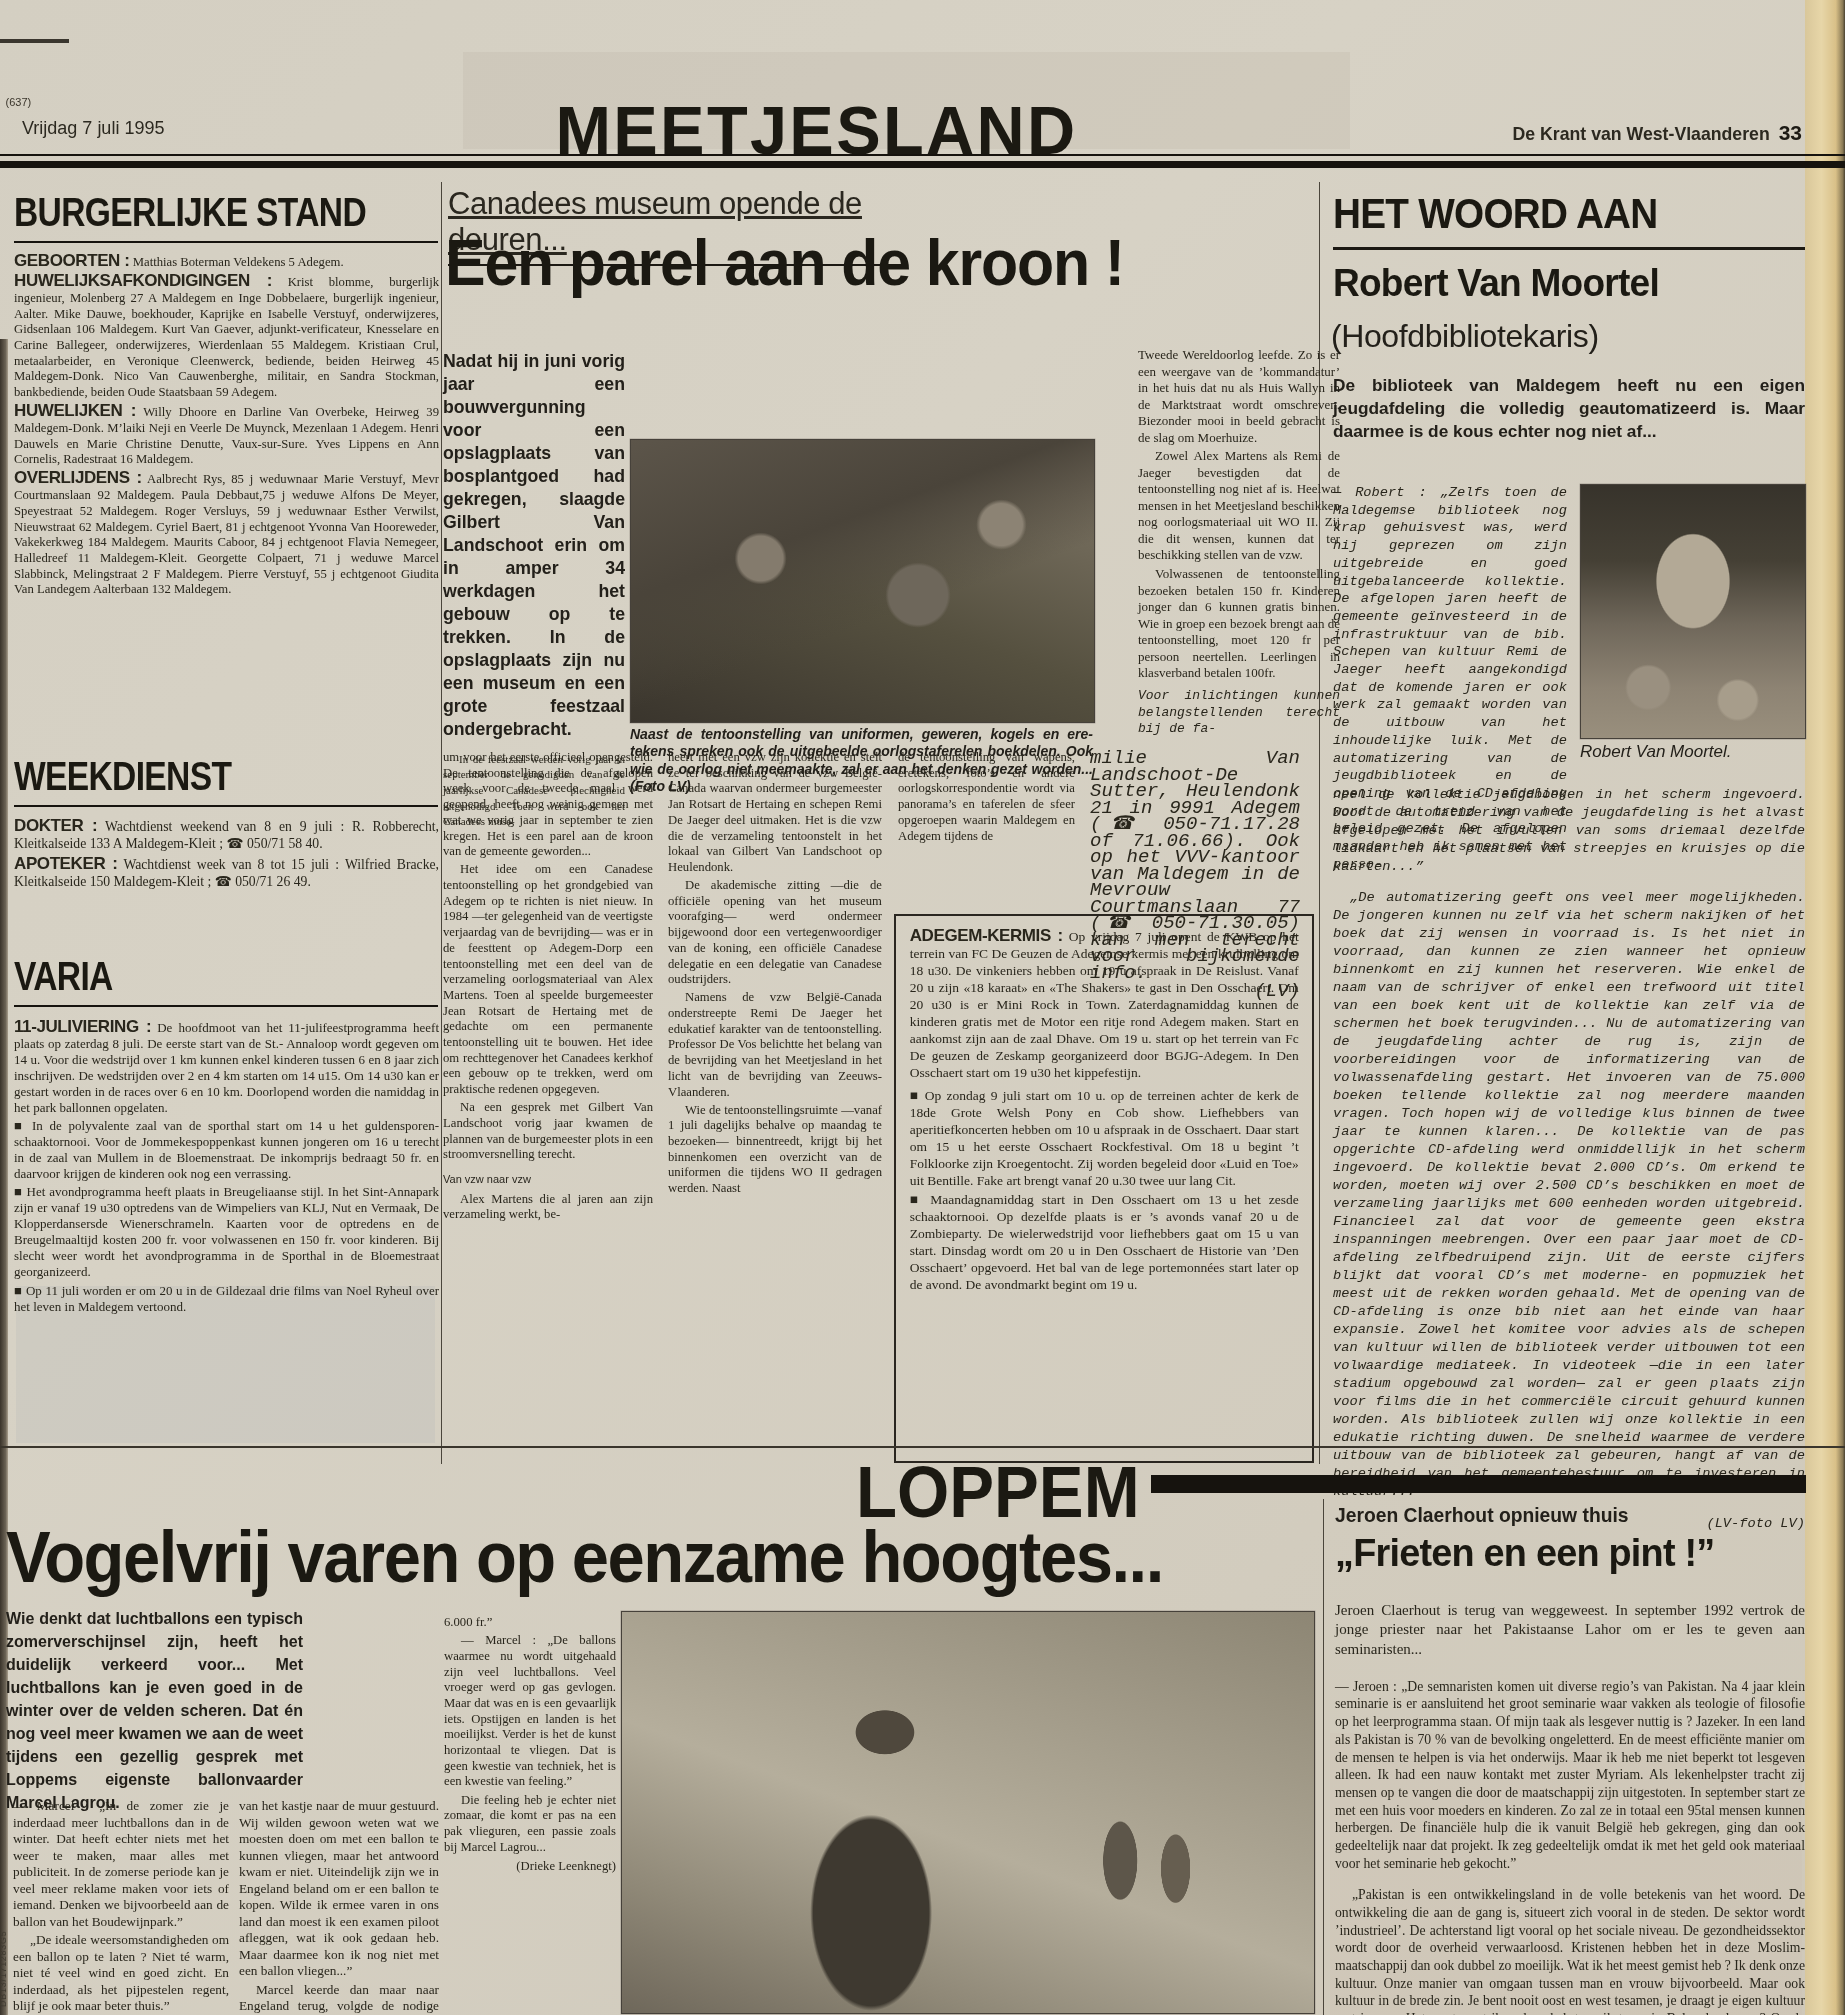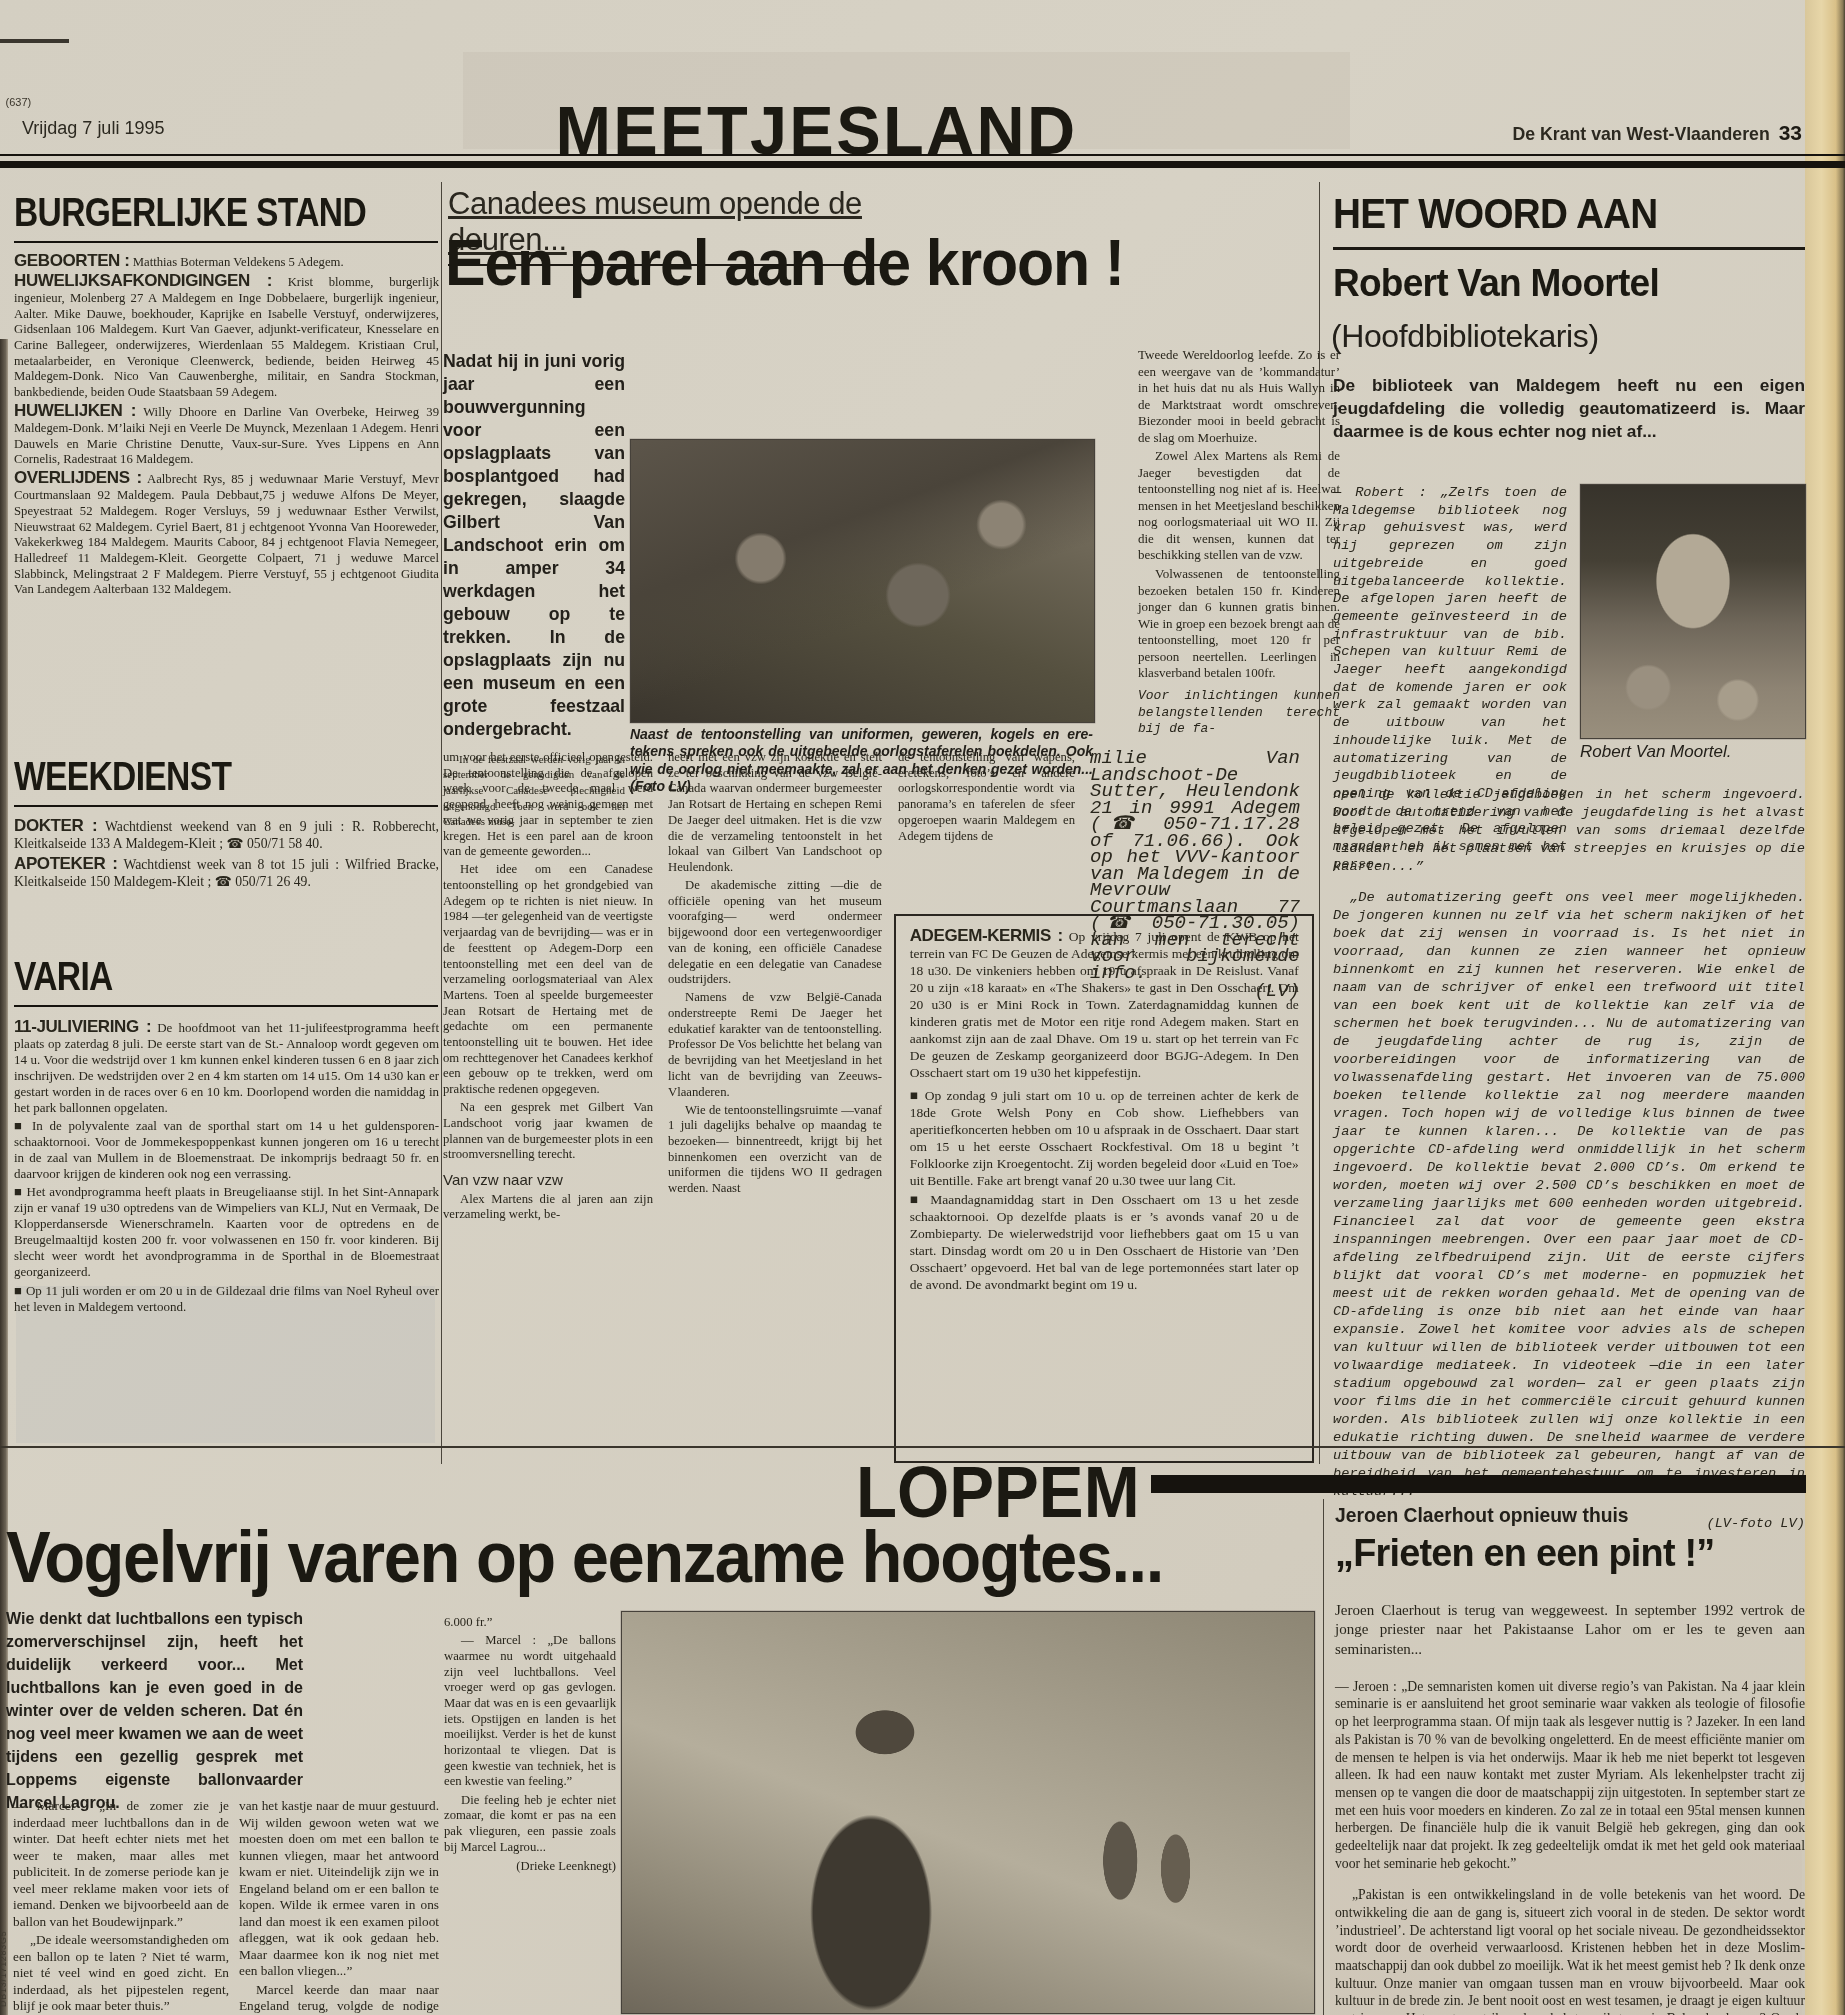--- a/index.html
+++ b/index.html
@@ -114,21 +114,21 @@
       </div>
     <p class="ital" style="margin-top:6.4px;">Voor inlichtingen kunnen belangstellenden terecht bij de fa-</p>
   </div>
 
   <div class="abs bodytext just para-indent" style="left:443px;top:750px;width:210px;">
     <div>
         <p class="">um voor het eerste officieel opengesteld. De tentoonstelling die de afgelopen week voor de tweede maal werd geopend, heeft nog weinig gemeen met wat we vorig jaar in september te zien kregen. Het is een parel aan de kroon van de gemeente geworden...</p>
         <p class="">Het idee om een Canadese tentoonstelling op het grondgebied van Adegem op te richten is niet nieuw. In 1984 —ter gelegenheid van de veertigste verjaardag van de bevrijding— was er in de feesttent op Adegem-Dorp een tentoonstelling met een deel van de verzameling oorlogsmateriaal van Alex Martens. Toen al speelde burgemeester Jean Rotsart de Hertaing met de gedachte om een permanente tentoonstelling uit te bouwen. Het idee om rechttegenover het Canadees kerkhof een gebouw op te trekken, werd om praktische redenen opgegeven.</p>
         <p class="">Na een gesprek met Gilbert Van Landschoot vorig jaar kwamen de plannen van de burgemeester plots in een stroomversnelling terecht.</p>
       </div>
-    <p class="sans" style="font-size:15px;margin:8.9px 0 4px 0;text-indent:0;color:#2a271f;">Van vzw naar vzw</p>
+    <p class="sans" style="font-size:11px;margin:8.9px 0 4px 0;text-indent:0;color:#2a271f;">Van vzw naar vzw</p>
     <p style="text-indent:17px;">Alex Martens die al jaren aan zijn verzameling werkt, be-</p>
   </div>
   <div class="abs bodytext just para-indent" style="left:668px;top:750px;width:214px;">
     <div>
         <p class="">heert met een vzw zijn kollektie en stelt ze ter beschikking van de vzw België-Canada waarvan ondermeer burgemeester Jan Rotsart de Hertaing en schepen Remi De Jaeger deel uitmaken. Het is die vzw die de verzameling tentoonstelt in het lokaal van Gilbert Van Landschoot op Heulendonk.</p>
         <p class="">De akademische zitting —die de officiële opening van het museum voorafging— werd ondermeer bijgewoond door een vertegenwoordiger van de koning, een officiële Canadese delegatie en een delegatie van Canadese oudstrijders.</p>
         <p class="">Namens de vzw België-Canada onderstreepte Remi De Jaeger het edukatief karakter van de tentoonstelling. Professor De Vos belichtte het belang van de bevrijding van het Meetjesland in het licht van de bevrijding van Zeeuws-Vlaanderen.</p>
         <p class="">Wie de tentoonstellingsruimte —vanaf 1 juli dagelijks behalve op maandag te bezoeken— binnentreedt, krijgt bij het binnenkomen een overzicht van de uniformen die tijdens WO II gedragen werden. Naast</p>
       </div>
   </div>

